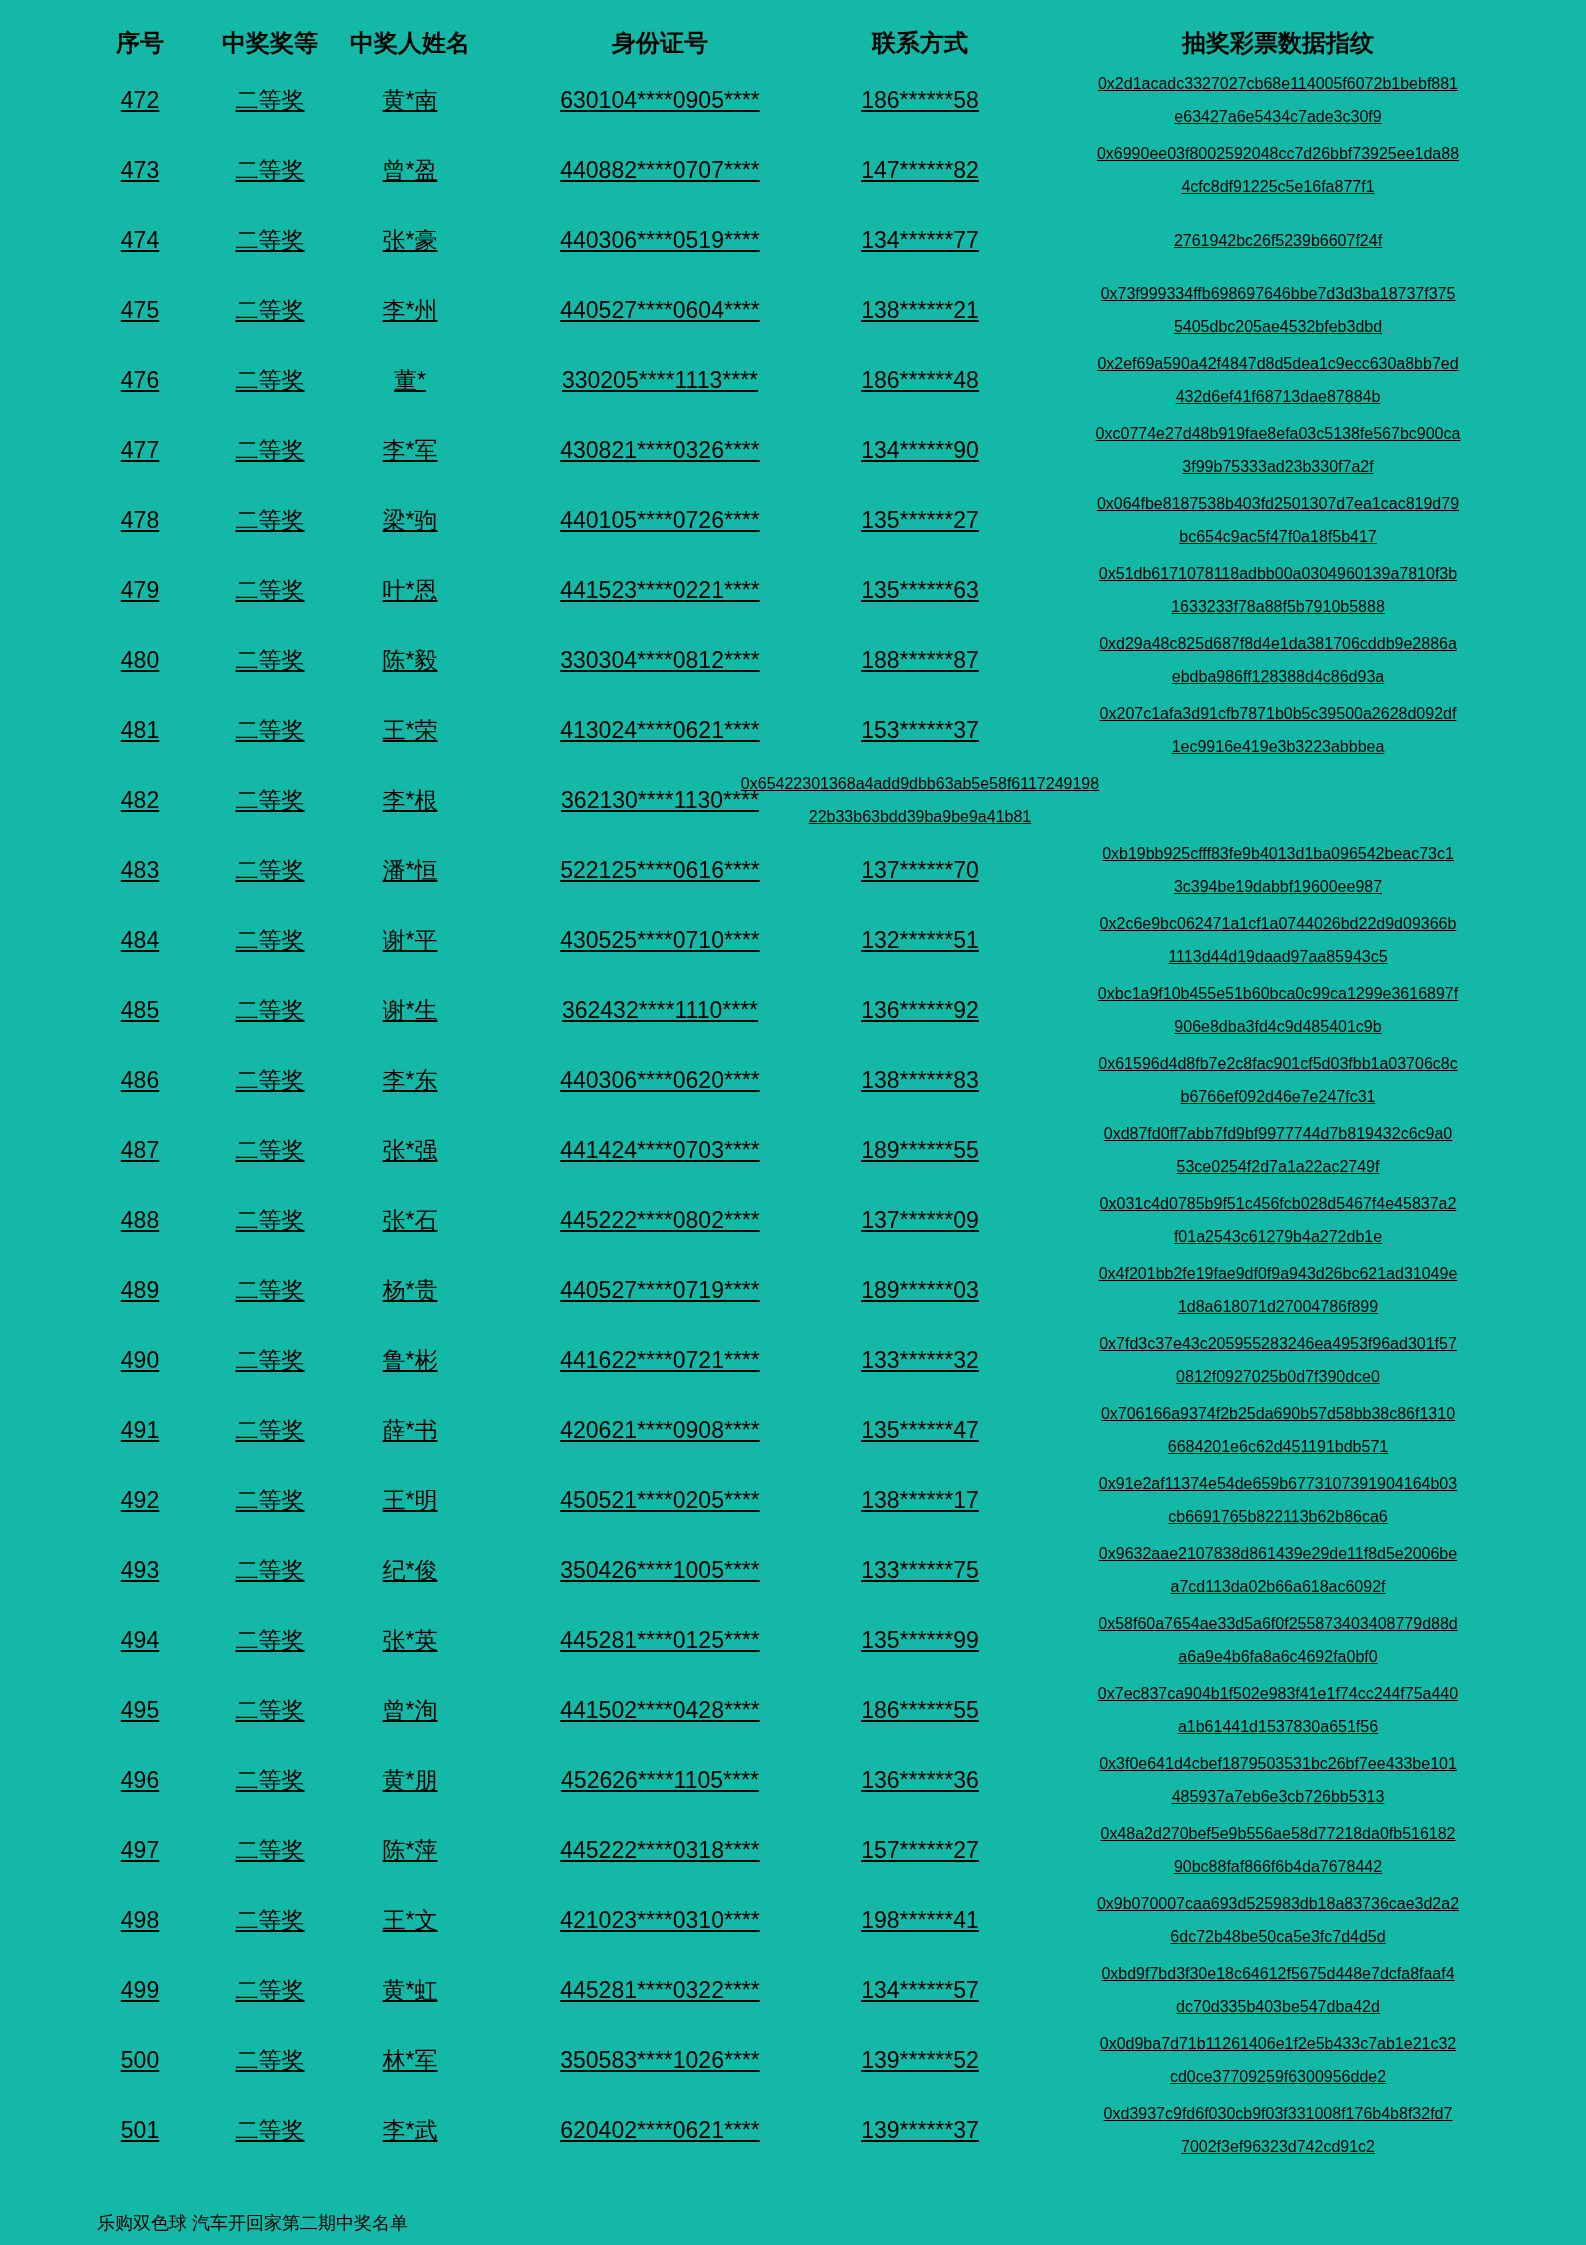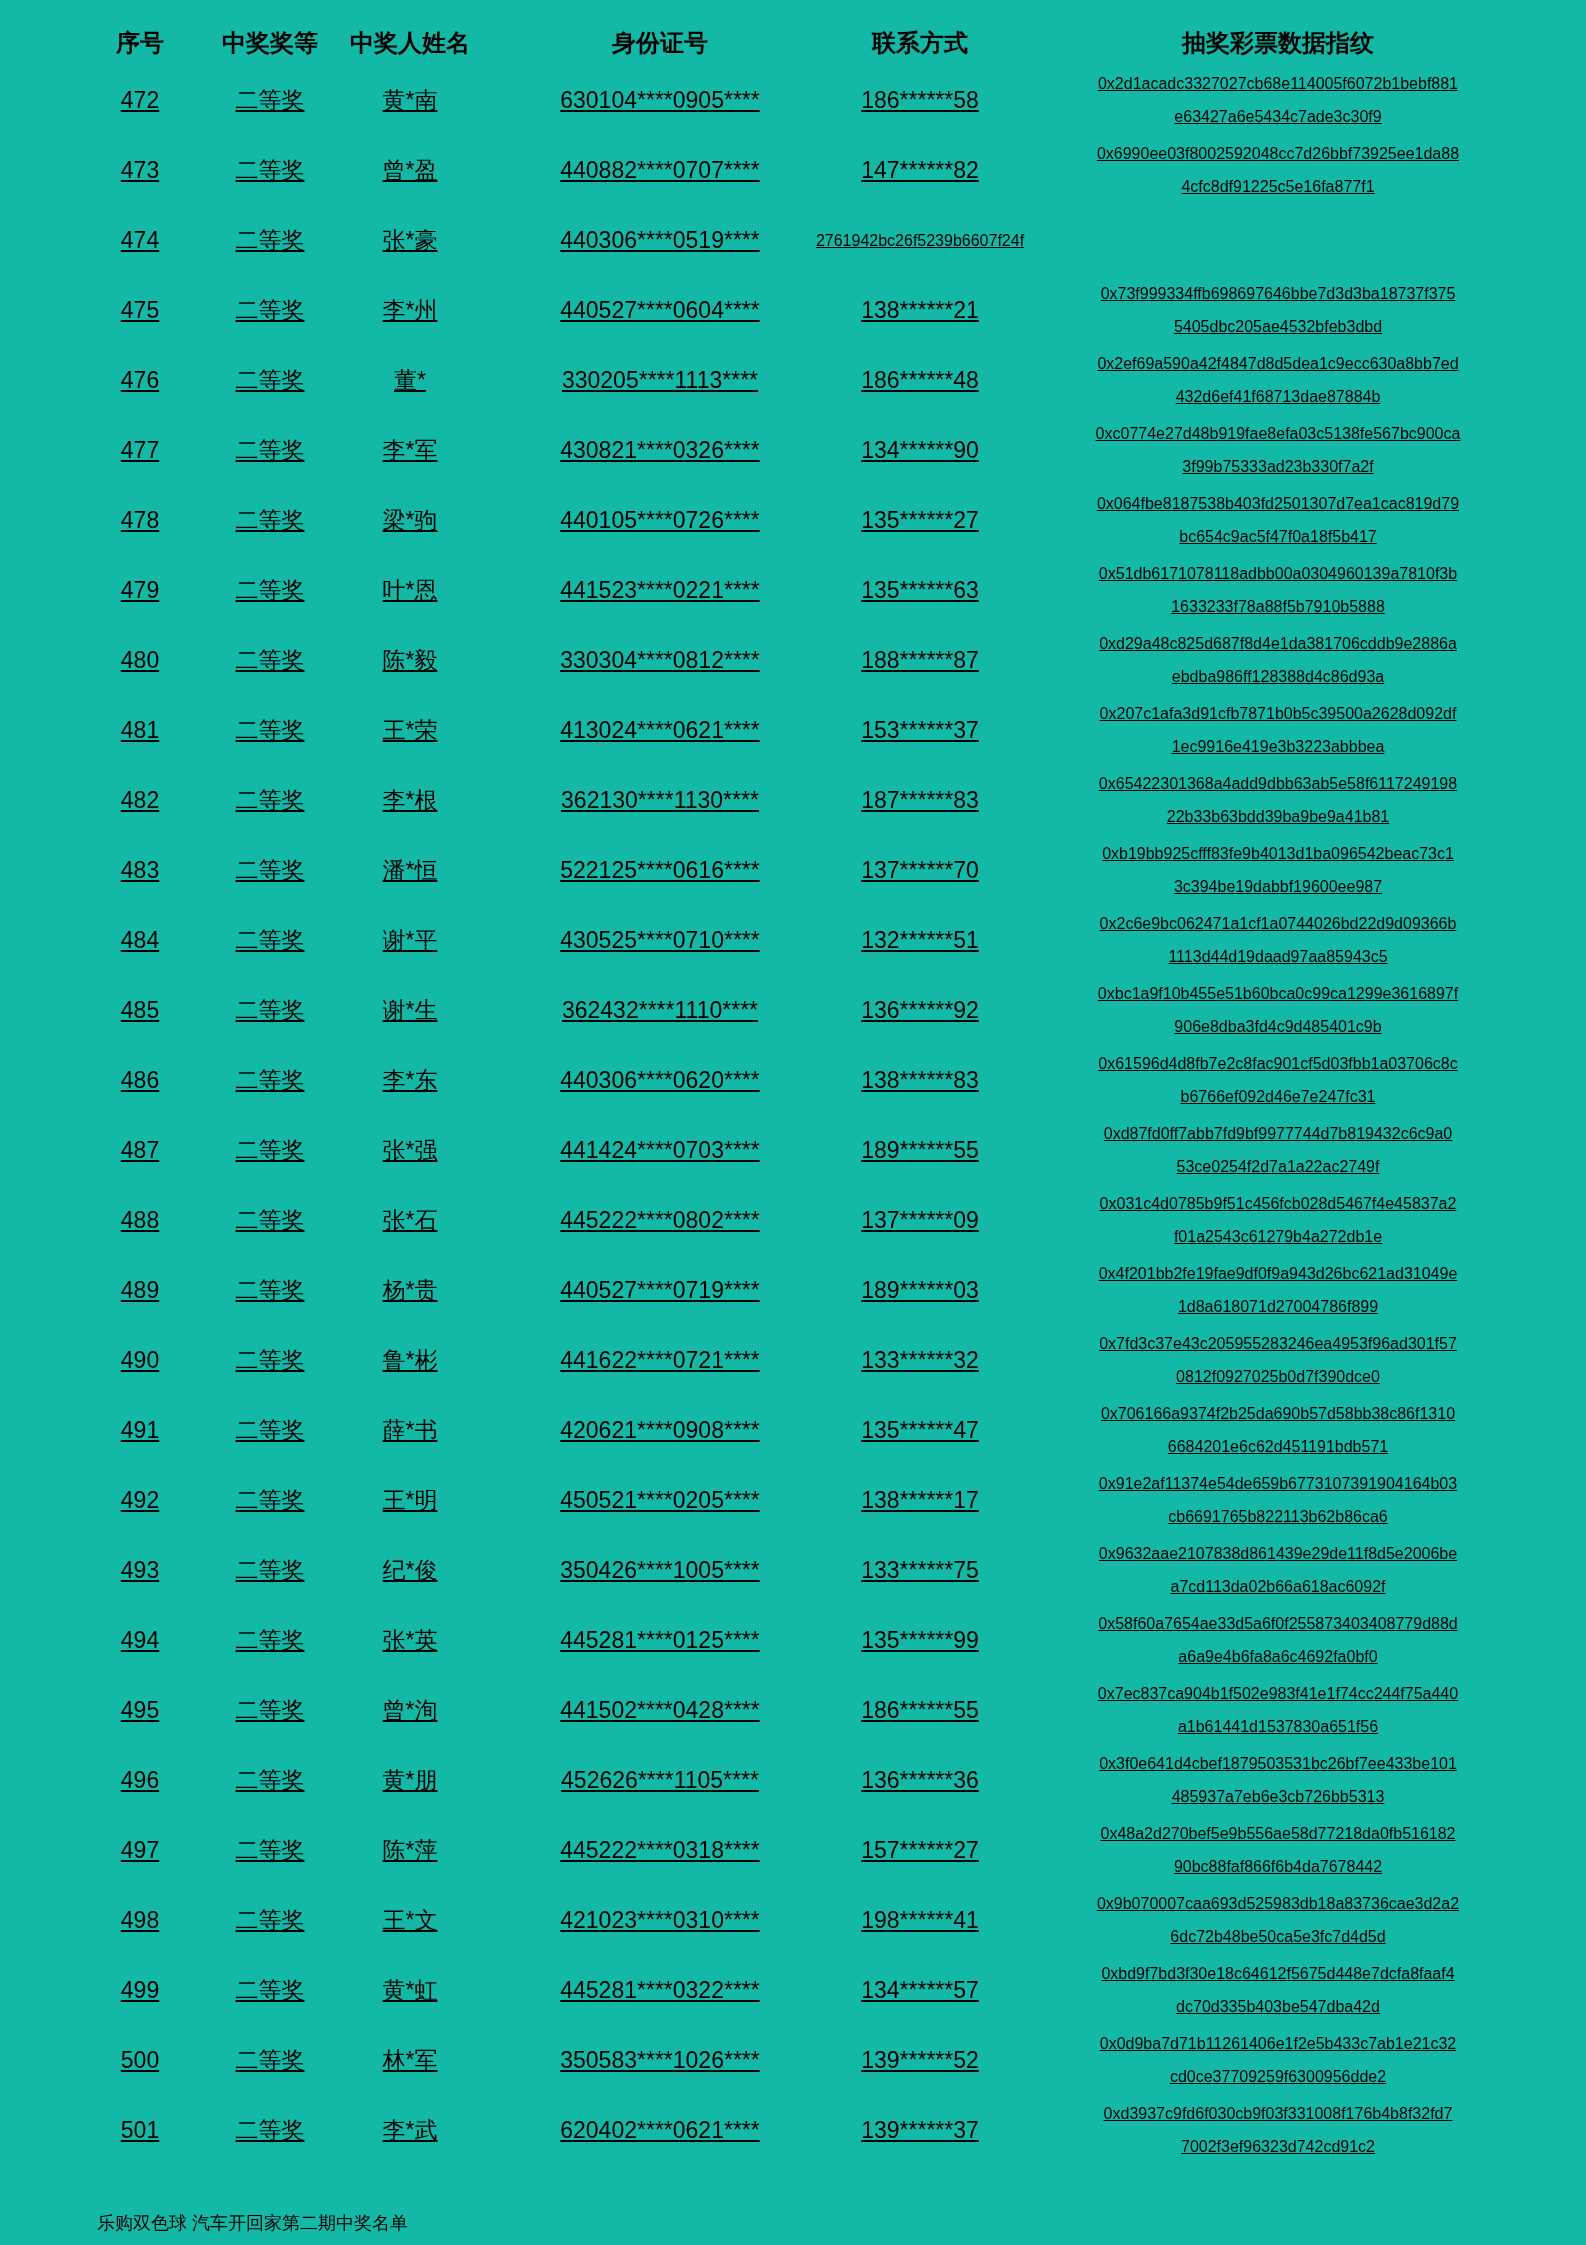--- a/index.html
+++ b/index.html
@@ -91,20 +91,21 @@
         <div class="cell hash">
           <span>0x6990ee03f8002592048cc7d26bbf73925ee1da88</span>
           <span>4cfc8df91225c5e16fa877f1</span>
         </div>
       </div>
       <div class="grid-row row">
         <div class="cell">474</div>
         <div class="cell">二等奖</div>
         <div class="cell">张*豪</div>
         <div class="cell">440306****0519****</div>
+        <div class="cell">134******77</div>
         <div class="cell hash">
           <span>2761942bc26f5239b6607f24f</span>
         </div>
       </div>
       <div class="grid-row row">
         <div class="cell">475</div>
         <div class="cell">二等奖</div>
         <div class="cell">李*州</div>
         <div class="cell">440527****0604****</div>
         <div class="cell">138******21</div>
@@ -177,21 +178,20 @@
         <div class="cell hash">
           <span>0x207c1afa3d91cfb7871b0b5c39500a2628d092df</span>
           <span>1ec9916e419e3b3223abbbea</span>
         </div>
       </div>
       <div class="grid-row row">
         <div class="cell">482</div>
         <div class="cell">二等奖</div>
         <div class="cell">李*根</div>
         <div class="cell">362130****1130****</div>
-        <div class="cell">187******83</div>
         <div class="cell hash">
           <span>0x65422301368a4add9dbb63ab5e58f6117249198</span>
           <span>22b33b63bdd39ba9be9a41b81</span>
         </div>
       </div>
       <div class="grid-row row">
         <div class="cell">483</div>
         <div class="cell">二等奖</div>
         <div class="cell">潘*恒</div>
         <div class="cell">522125****0616****</div>

